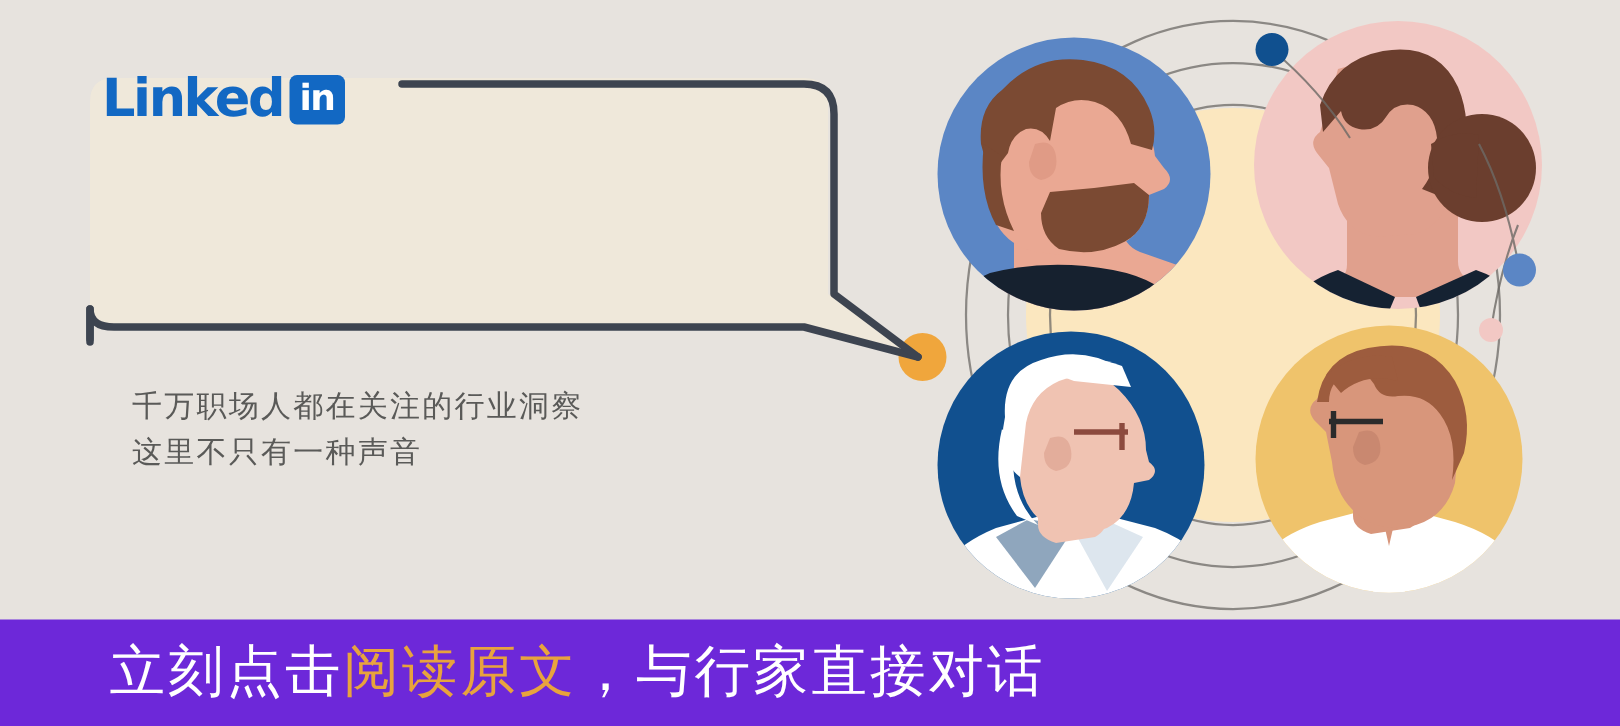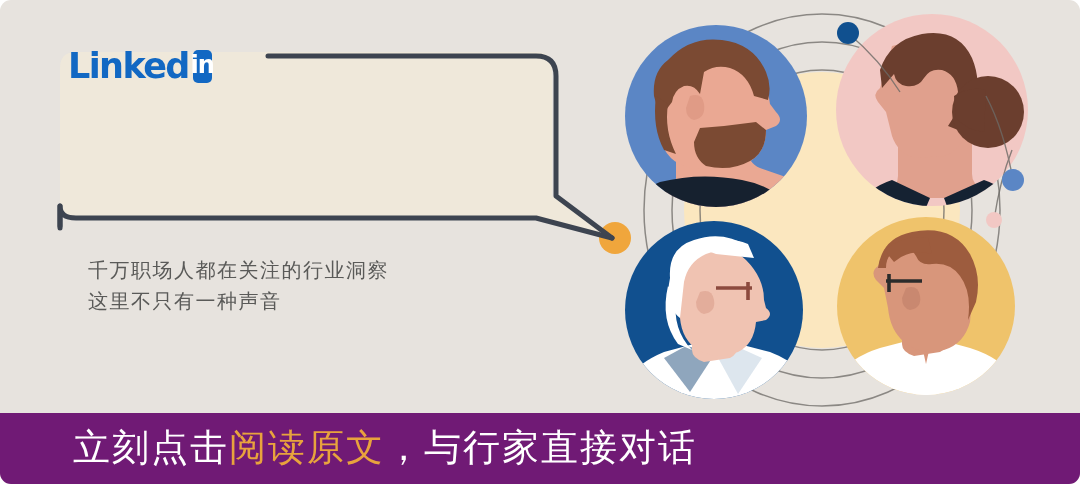--- a/index.html
+++ b/index.html
@@ -7,21 +7,20 @@
     padding: 0;
     background: #ffffff;
   }
   #poster {
     position: relative;
     width: 1080px;
     height: 484px;
     overflow: hidden;
     background: #e7e3de;
     font-family: "Liberation Sans", "DejaVu Sans", sans-serif;
-    border-radius: 11px;
   }
 
   
   #artwork {
     position: absolute;
     left: 0; top: 0;
     width: 1080px;
     height: 484px;
   }
 
@@ -46,21 +45,21 @@
   .li-word {
     font-family: "DejaVu Sans", sans-serif;
     font-weight: bold;
     font-size: 35px;
     letter-spacing: -1.6px;
     color: #1268c3;
     line-height: 1;
   }
   .li-box {
     margin-left: 4px;
-    width: 19px;
+    width: 37px;
     height: 33px;
     border-radius: 5px;
     background: #1268c3;
     display: flex;
     align-items: center;
     justify-content: center;
   }
   .li-box-text {
     font-family: "DejaVu Sans", sans-serif;
     font-weight: bold;
@@ -98,21 +97,21 @@
     white-space: pre-line;
   }
 
   
   .cta-banner {
     position: absolute;
     left: 0;
     bottom: 0;
     width: 1080px;
     height: 71px;
-    background: #701a75;
+    background: #6d28d9;
     display: flex;
     align-items: center;
   }
   .cta-text {
     margin-left: 73px;
     font-family: "DejaVu Sans", "Liberation Sans", sans-serif;
     font-size: 37px;
     letter-spacing: 2px;
     color: #ffffff;
     white-space: nowrap;

